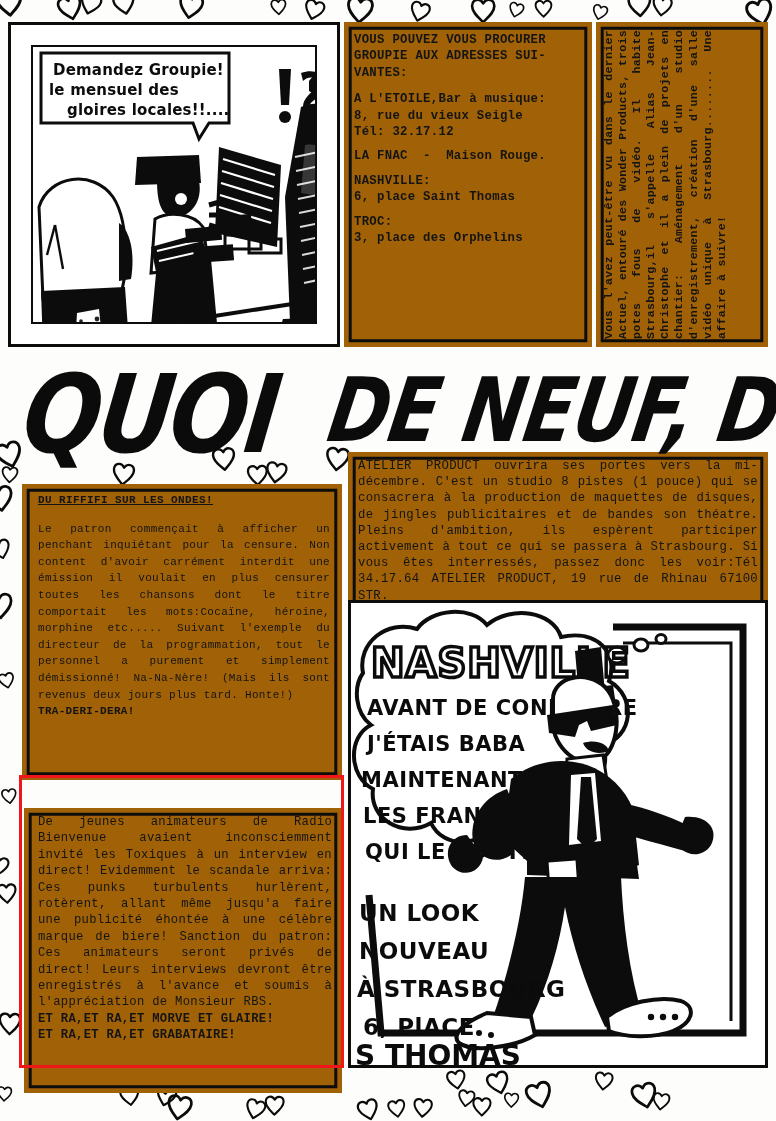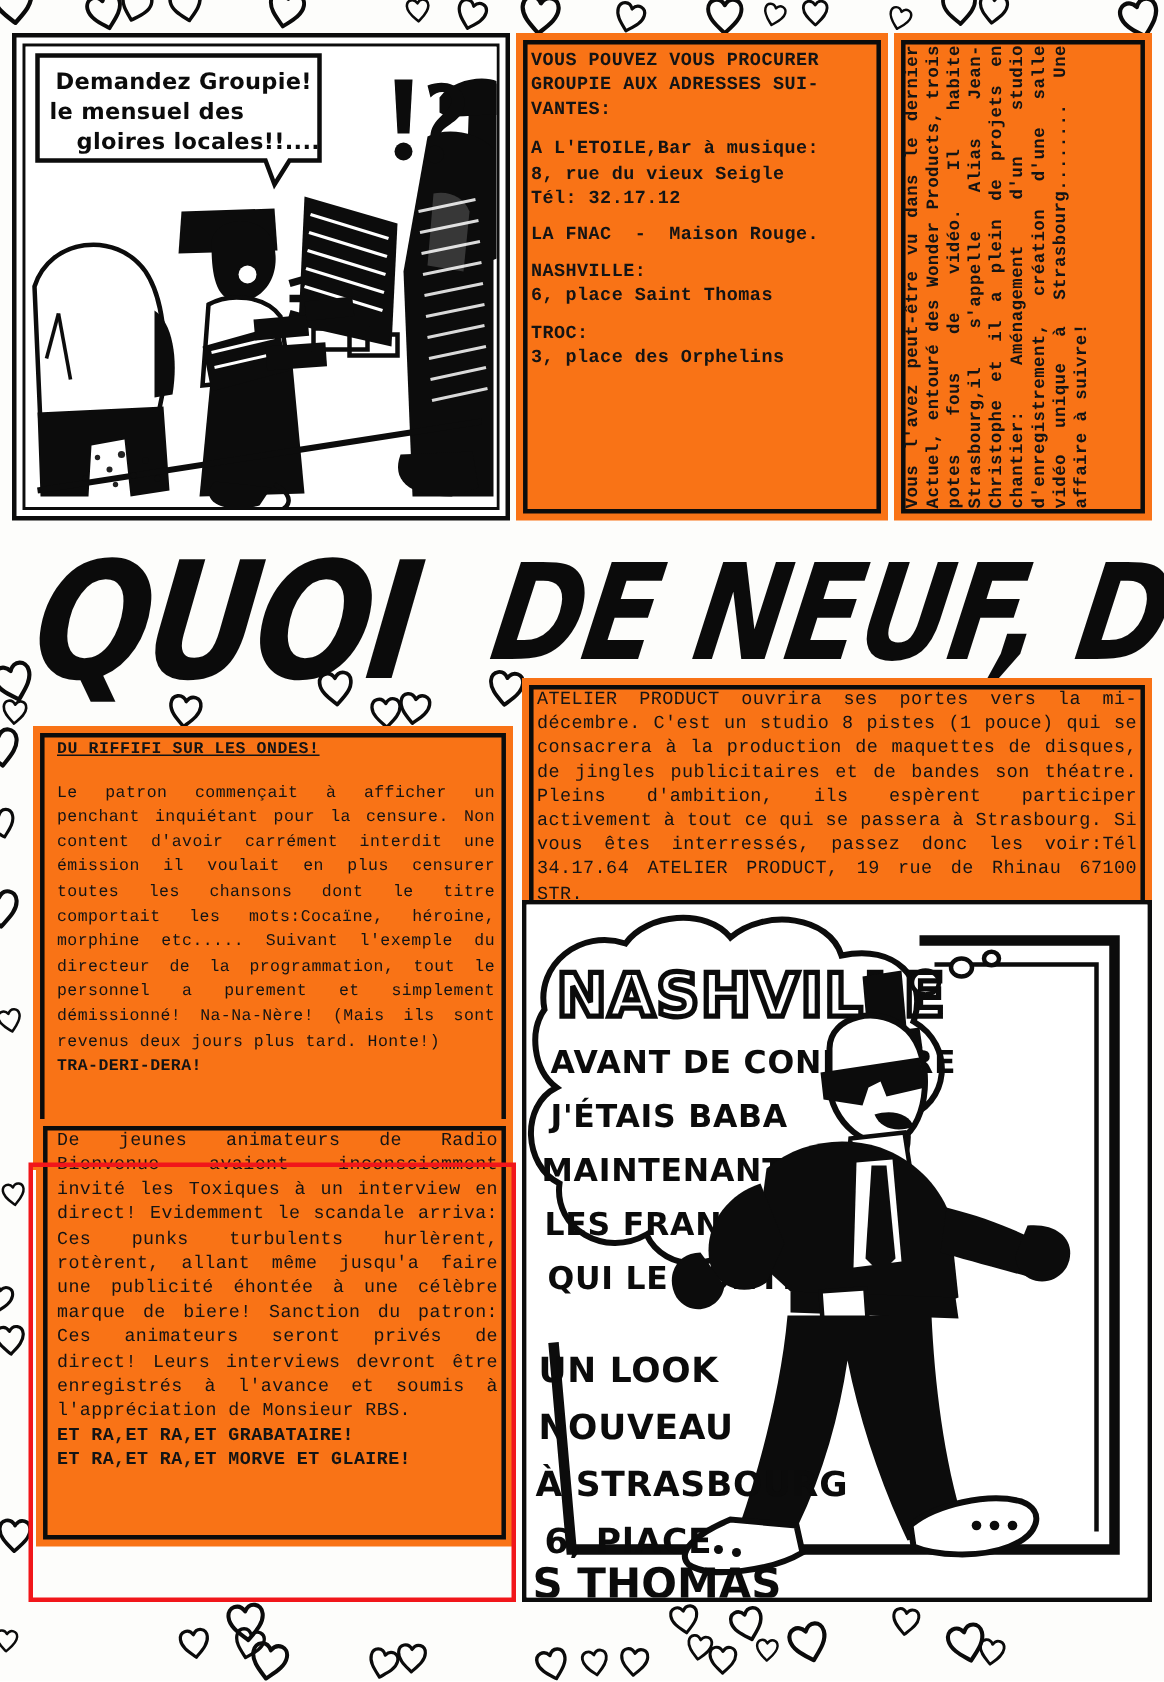--- a/index.html
+++ b/index.html
@@ -11,27 +11,27 @@
     position:relative;
     overflow:hidden;
   }
   .page{position:absolute;inset:0;background:#fdfdfb;}
 
   
   .hearts{position:absolute;inset:0;z-index:0;pointer-events:none;}
   .hearts svg{width:100%;height:100%;display:block;}
 
   
-  .wavybox{position:absolute;background:#f97316;z-index:3;}
+  .wavybox{position:absolute;background:#a16207;z-index:3;}
   .wavybox > .wave{position:absolute;inset:0;pointer-events:none;}
   .wavybox > .inner{position:relative;z-index:2;}
 
   
   #comic{position:absolute;left:8px;top:22px;width:332px;height:325px;z-index:4;
-         background:#fff;border:3px solid #0c0c0c;box-sizing:border-box;padding:4px;}
+         background:#fff;border:3px solid #0c0c0c;box-sizing:border-box;padding:20px;}
   #comic .frame{width:100%;height:100%;border:2px solid #0c0c0c;box-sizing:border-box;overflow:hidden;position:relative;background:#fff;}
   #comic svg{position:absolute;left:0;top:0;}
   .balloon-txt{font-family:"DejaVu Sans",sans-serif;font-weight:700;font-size:15px;
                letter-spacing:.2px;fill:#0c0c0c;}
 
   
   #addresses{left:344px;top:22px;width:248px;height:325px;}
   #addresses .inner{padding:10px 8px 6px 10px;}
   .tw{font-family:"Liberation Mono","DejaVu Sans Mono",monospace;
       font-size:12.3px;line-height:16.4px;letter-spacing:.3px;white-space:pre-wrap;
@@ -64,21 +64,21 @@
   #radio{left:22px;top:484px;width:320px;height:296px;}
   #radio .inner{padding:8px 12px 4px 16px;}
   #radio .tw{font-size:11px;line-height:16.6px;}
   .hdr{font-weight:700;text-decoration:underline;letter-spacing:.4px;}
   .ctr{text-align:left;font-weight:700;}
   .just{text-align:justify;}
 
   
   #redbox{position:absolute;left:19px;top:775px;width:325px;height:293px;
           border:3px solid #f1161a;box-sizing:border-box;z-index:6;background:transparent;}
-  #punks{left:24px;top:746px;width:318px;height:285px;}
+  #punks{left:24px;top:808px;width:318px;height:285px;}
   #punks .inner{padding:6px 10px 2px 14px;}
   #punks .tw{font-size:12.2px;line-height:16.4px;}
 
   
   #atelier{left:348px;top:452px;width:420px;height:156px;}
   #atelier .inner{padding:6px 10px 2px 10px;}
   #atelier .tw{font-size:12.3px;line-height:16.2px;}
 
   
   #nash{position:absolute;left:348px;top:600px;width:420px;height:468px;z-index:4;
@@ -325,22 +325,22 @@
       <div class="tw ctr">TRA-DERI-DERA!</div>
     </div>
   </div>
 
   <div class="wavybox" id="punks">
     <svg class="wave" viewBox="0 0 318 285" preserveAspectRatio="none" aria-hidden="true">
       <path class="wavepath" d="M6.2,6.2 L17.1,6.2 L28.0,6.2 L38.9,6.2 L49.9,6.2 L60.8,6.2 L71.7,6.2 L82.6,6.2 L93.5,6.2 L104.4,6.2 L115.3,6.2 L126.3,6.2 L137.2,6.2 L148.1,6.2 L159.0,6.2 L169.9,6.2 L180.8,6.2 L191.7,6.2 L202.7,6.2 L213.6,6.2 L224.5,6.2 L235.4,6.2 L246.3,6.2 L257.2,6.2 L268.1,6.2 L279.1,6.2 L290.0,6.2 L300.9,6.2 L311.8,6.2 L311.8,6.2 L311.8,17.1 L311.8,28.0 L311.8,38.9 L311.8,49.8 L311.8,60.7 L311.8,71.6 L311.8,82.5 L311.8,93.4 L311.8,104.3 L311.8,115.2 L311.8,126.1 L311.8,137.0 L311.8,148.0 L311.8,158.9 L311.8,169.8 L311.8,180.7 L311.8,191.6 L311.8,202.5 L311.8,213.4 L311.8,224.3 L311.8,235.2 L311.8,246.1 L311.8,257.0 L311.8,267.9 L311.8,278.8 L311.8,278.8 L300.9,278.8 L290.0,278.8 L279.1,278.8 L268.1,278.8 L257.2,278.8 L246.3,278.8 L235.4,278.8 L224.5,278.8 L213.6,278.8 L202.7,278.8 L191.7,278.8 L180.8,278.8 L169.9,278.8 L159.0,278.8 L148.1,278.8 L137.2,278.8 L126.3,278.8 L115.3,278.8 L104.4,278.8 L93.5,278.8 L82.6,278.8 L71.7,278.8 L60.8,278.8 L49.9,278.8 L38.9,278.8 L28.0,278.8 L17.1,278.8 L6.2,278.8 L6.2,278.8 L6.2,267.9 L6.2,257.0 L6.2,246.1 L6.2,235.2 L6.2,224.3 L6.2,213.4 L6.2,202.5 L6.2,191.6 L6.2,180.7 L6.2,169.8 L6.2,158.9 L6.2,148.0 L6.2,137.0 L6.2,126.1 L6.2,115.2 L6.2,104.3 L6.2,93.4 L6.2,82.5 L6.2,71.6 L6.2,60.7 L6.2,49.8 L6.2,38.9 L6.2,28.0 L6.2,17.1 L6.2,6.2 Z" fill="none" stroke="#0c0c0c" stroke-width="3"></path>
     </svg>
     <div class="inner">
       <div class="tw just">De jeunes animateurs de Radio Bienvenue avaient inconsciemment invité les Toxiques à un interview en direct! Evidemment le scandale arriva: Ces punks turbulents hurlèrent, rotèrent, allant même jusqu'a faire une publicité éhontée à une célèbre marque de biere! Sanction du patron: Ces animateurs seront privés de direct! Leurs interviews devront être enregistrés à l'avance et soumis à l'appréciation de Monsieur RBS.</div>
+      <div class="tw b">ET RA,ET RA,ET MORVE ET GLAIRE!</div>
       <div class="tw b">ET RA,ET RA,ET GRABATAIRE!</div>
-      <div class="tw b">ET RA,ET RA,ET MORVE ET GLAIRE!</div>
     </div>
   </div>
   <div id="redbox"></div>
 
   <div id="nash">
     <svg width="414" height="462" viewBox="0 0 414 462" aria-hidden="true">
       <rect x="0" y="0" width="414" height="462" fill="#ffffff"></rect>
 
       <g fill="none" stroke="#0c0c0c" stroke-width="7">
         <path d="M262,24 L392,24 L392,430 L30,430 L18,292"></path>

